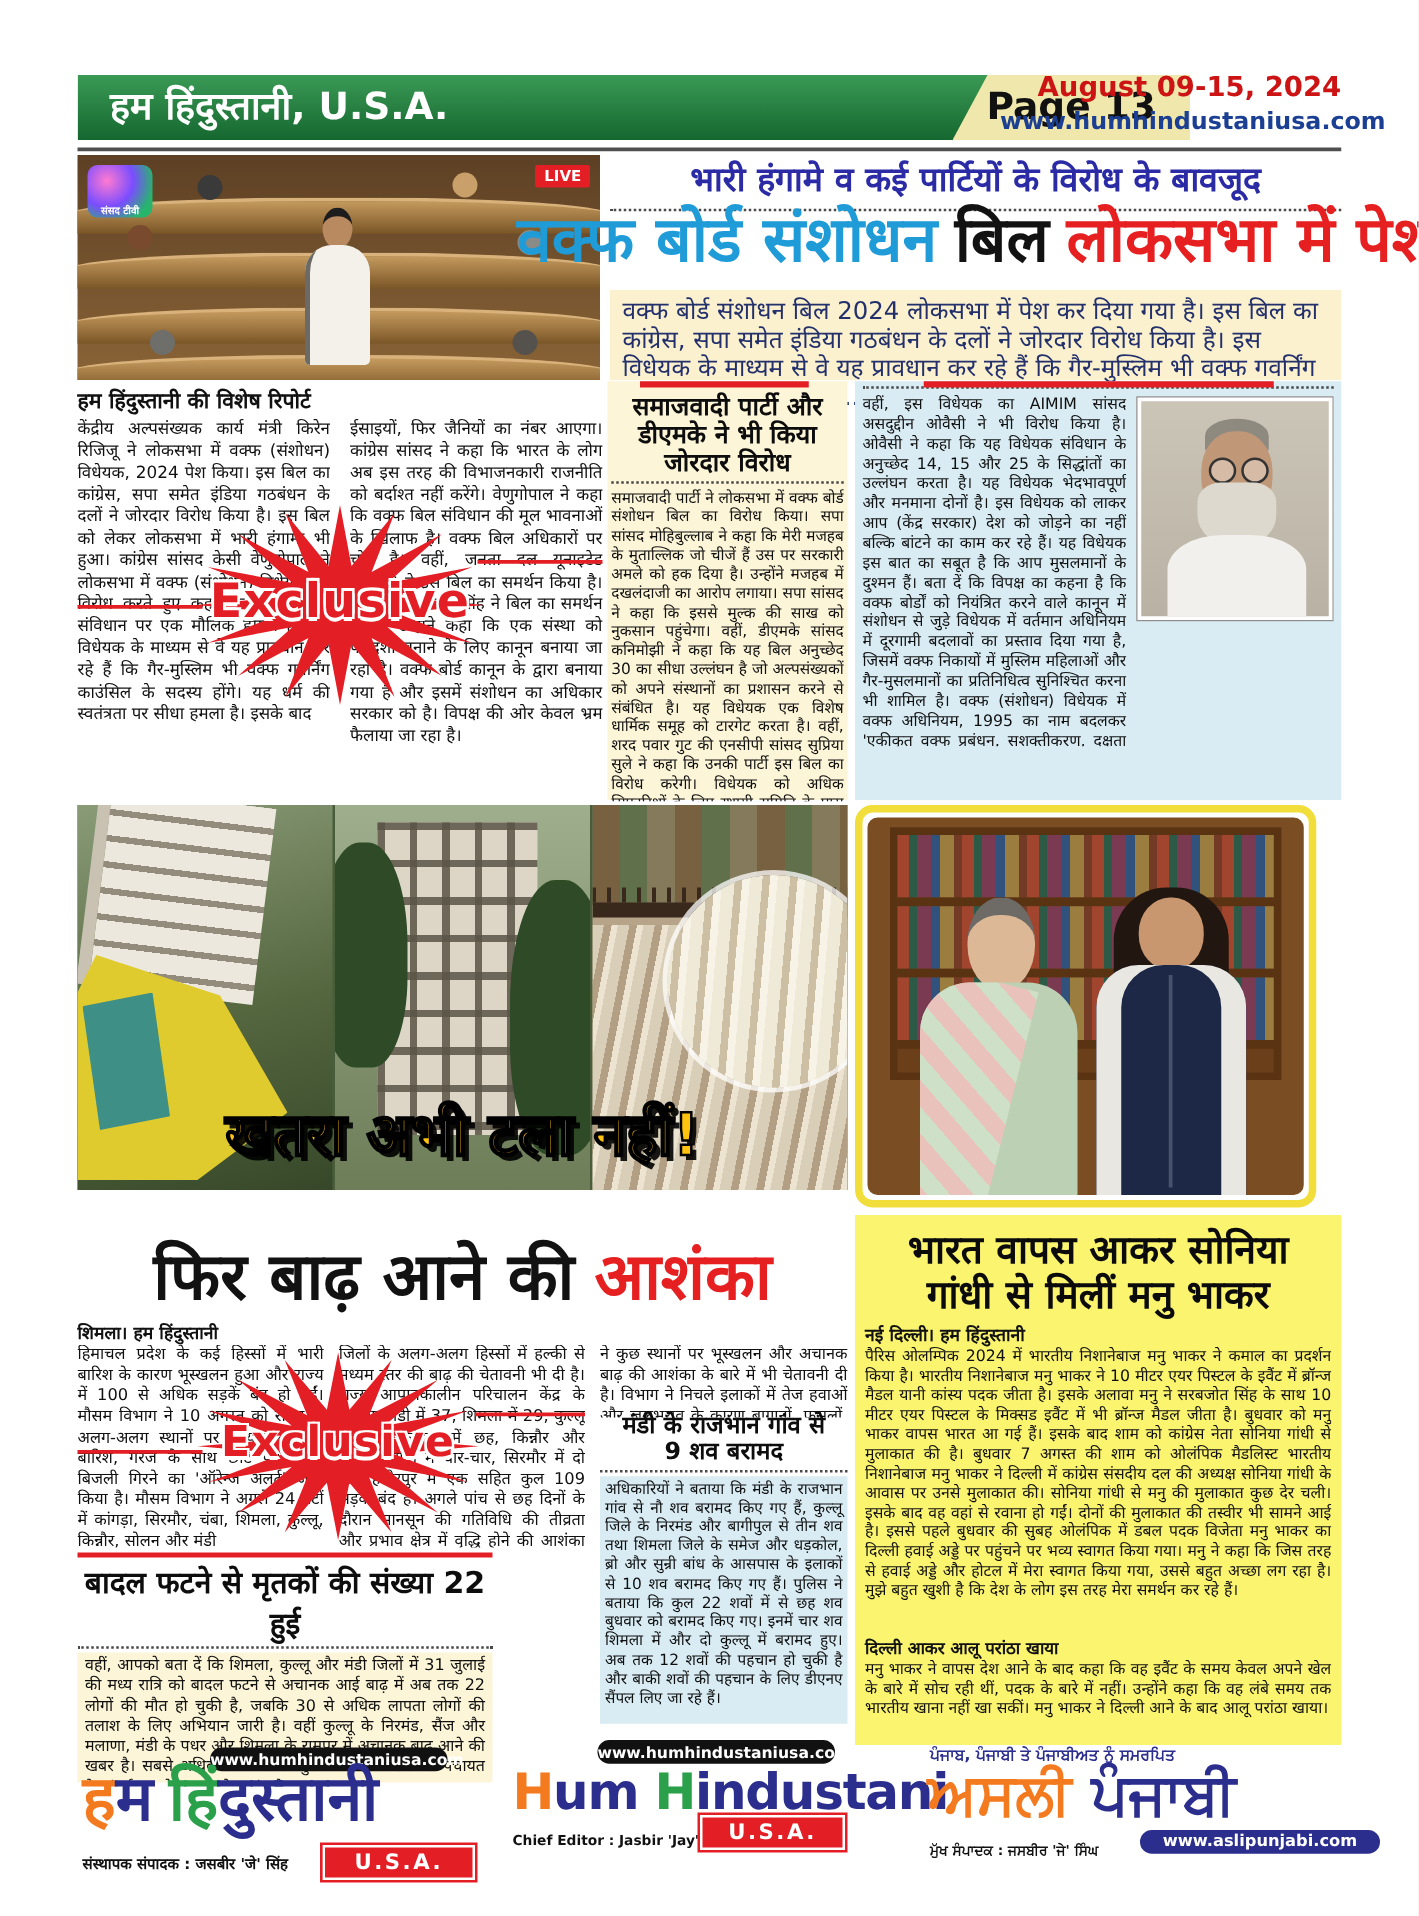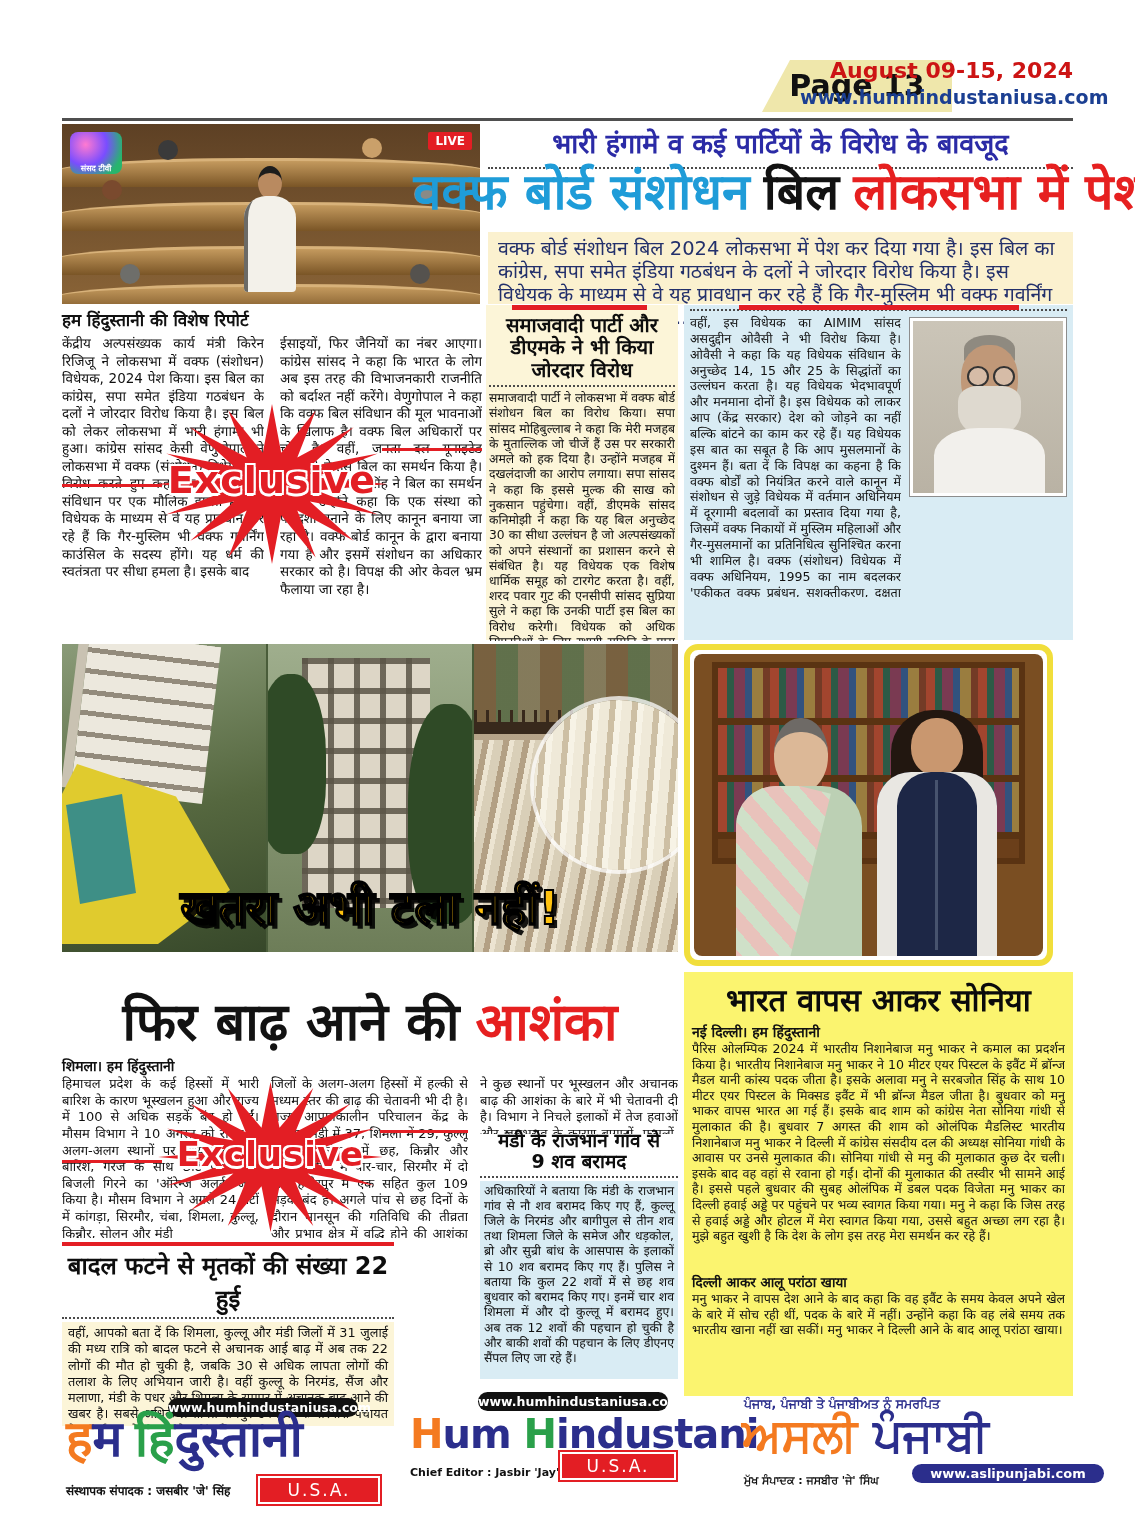--- a/index.html
+++ b/index.html
@@ -140,30 +140,31 @@
   .manu-sub{font-weight:800;font-size:13.5px;color:#111;}
 
   
   .pill{background:#111;color:#fff;font-weight:700;font-size:12.5px;text-align:center;
         border-radius:10px;line-height:19px;}
   .pill.navy{background:#2b2e8c;font-size:13px;}
   .logo-hi{font-weight:800;font-size:50px;line-height:1;white-space:nowrap;}
   .logo-en{font-weight:800;font-size:40px;line-height:1;white-space:nowrap;letter-spacing:-1px;}
   .logo-pa{font-weight:800;font-size:46px;line-height:1;white-space:nowrap;}
   .c-or{color:#f47a20;} .c-nv{color:#2b2e8c;} .c-gr{color:#2aa04a;}
-  .usa{background:#e31e24;color:#fff;font-weight:400;font-size:17px;text-align:center;
+  .usa{background:#e31e24;color:#fff;font-weight:700;font-size:17px;text-align:center;
        line-height:24px;border:2px solid #fff;outline:2px solid #e31e24;letter-spacing:2px;}
   .ftr-small{font-weight:700;font-size:12px;color:#111;}
   .ftr-tag{font-weight:700;font-size:12.5px;color:#2b2e8c;}
 </style>
 </head>
 <body>
 
 <div id="page">
 
+  <div class="abs mast" style="left:62px;top:60px;width:728px;height:52px;">हम हिंदुस्तानी, U.S.A.</div>
   <div class="abs pagebox" style="left:762px;top:60px;width:190px;height:52px;">Page 13</div>
   <div class="abs hdr-date" style="left:800px;top:58px;width:273px;">August 09-15, 2024</div>
   <div class="abs hdr-url" style="left:800px;top:86px;width:273px;">www.humhindustaniusa.com</div>
   <div class="abs hrule" style="left:62px;top:118px;width:1011px;"></div>
 
   <div class="abs parl" style="left:62px;top:124px;width:418px;height:180px;">
     <div class="bench" style="top:34px"></div>
     <div class="bench" style="top:78px"></div>
     <div class="bench" style="top:122px"></div>
     <div class="bench" style="top:160px"></div>
@@ -303,20 +304,21 @@
           <div class="mf-head"></div>
           <div class="mf-body"></div>
           <div class="mf-zip"></div>
       </div>
     </div>
   </div>
 
   <div class="abs manu-yellow" style="left:684px;top:972px;width:389px;height:424px;padding:6px 8px;box-sizing:border-box;">
     <div class="manu-hl" style="margin-top:5px;">
       <span>भारत वापस आकर सोनिया</span><br>
+      <span>गांधी से मिलीं मनु भाकर</span>
     </div>
     <div class="byline" style="margin-top:3px;">नई दिल्ली। हम हिंदुस्तानी</div>
     <div class="jt manu-body" style="height:232px;">पैरिस ओलम्पिक 2024 में भारतीय निशानेबाज मनु भाकर ने कमाल का प्रदर्शन किया है। भारतीय निशानेबाज मनु भाकर ने 10 मीटर एयर पिस्टल के इवैंट में ब्रॉन्ज मैडल यानी कांस्य पदक जीता है। इसके अलावा मनु ने सरबजोत सिंह के साथ 10 मीटर एयर पिस्टल के मिक्सड इवैंट में भी ब्रॉन्ज मैडल जीता है। बुधवार को मनु भाकर वापस भारत आ गई हैं। इसके बाद शाम को कांग्रेस नेता सोनिया गांधी से मुलाकात की है। बुधवार 7 अगस्त की शाम को ओलंपिक मैडलिस्ट भारतीय निशानेबाज मनु भाकर ने दिल्ली में कांग्रेस संसदीय दल की अध्यक्ष सोनिया गांधी के आवास पर उनसे मुलाकात की। सोनिया गांधी से मनु की मुलाकात कुछ देर चली। इसके बाद वह वहां से रवाना हो गईं। दोनों की मुलाकात की तस्वीर भी सामने आई है। इससे पहले बुधवार की सुबह ओलंपिक में डबल पदक विजेता मनु भाकर का दिल्ली हवाई अड्डे पर पहुंचने पर भव्य स्वागत किया गया। मनु ने कहा कि जिस तरह से हवाई अड्डे और होटल में मेरा स्वागत किया गया, उससे बहुत अच्छा लग रहा है। मुझे बहुत खुशी है कि देश के लोग इस तरह मेरा समर्थन कर रहे हैं।</div>
     <div class="manu-sub">दिल्ली आकर आलू परांठा खाया</div>
     <div class="jt manu-body" style="height:62px;">मनु भाकर ने वापस देश आने के बाद कहा कि वह इवैंट के समय केवल अपने खेल के बारे में सोच रही थीं, पदक के बारे में नहीं। उन्होंने कहा कि वह लंबे समय तक भारतीय खाना नहीं खा सकीं। मनु भाकर ने दिल्ली आने के बाद आलू परांठा खाया।</div>
   </div>
 
   <div class="abs pill" style="left:168px;top:1398px;width:190px;">www.humhindustaniusa.com</div>
   <div class="abs logo-hi" style="left:66px;top:1414px;font-family:Liberation Serif, serif;">
     <span class="c-or">ह</span><span class="c-nv">म</span>

